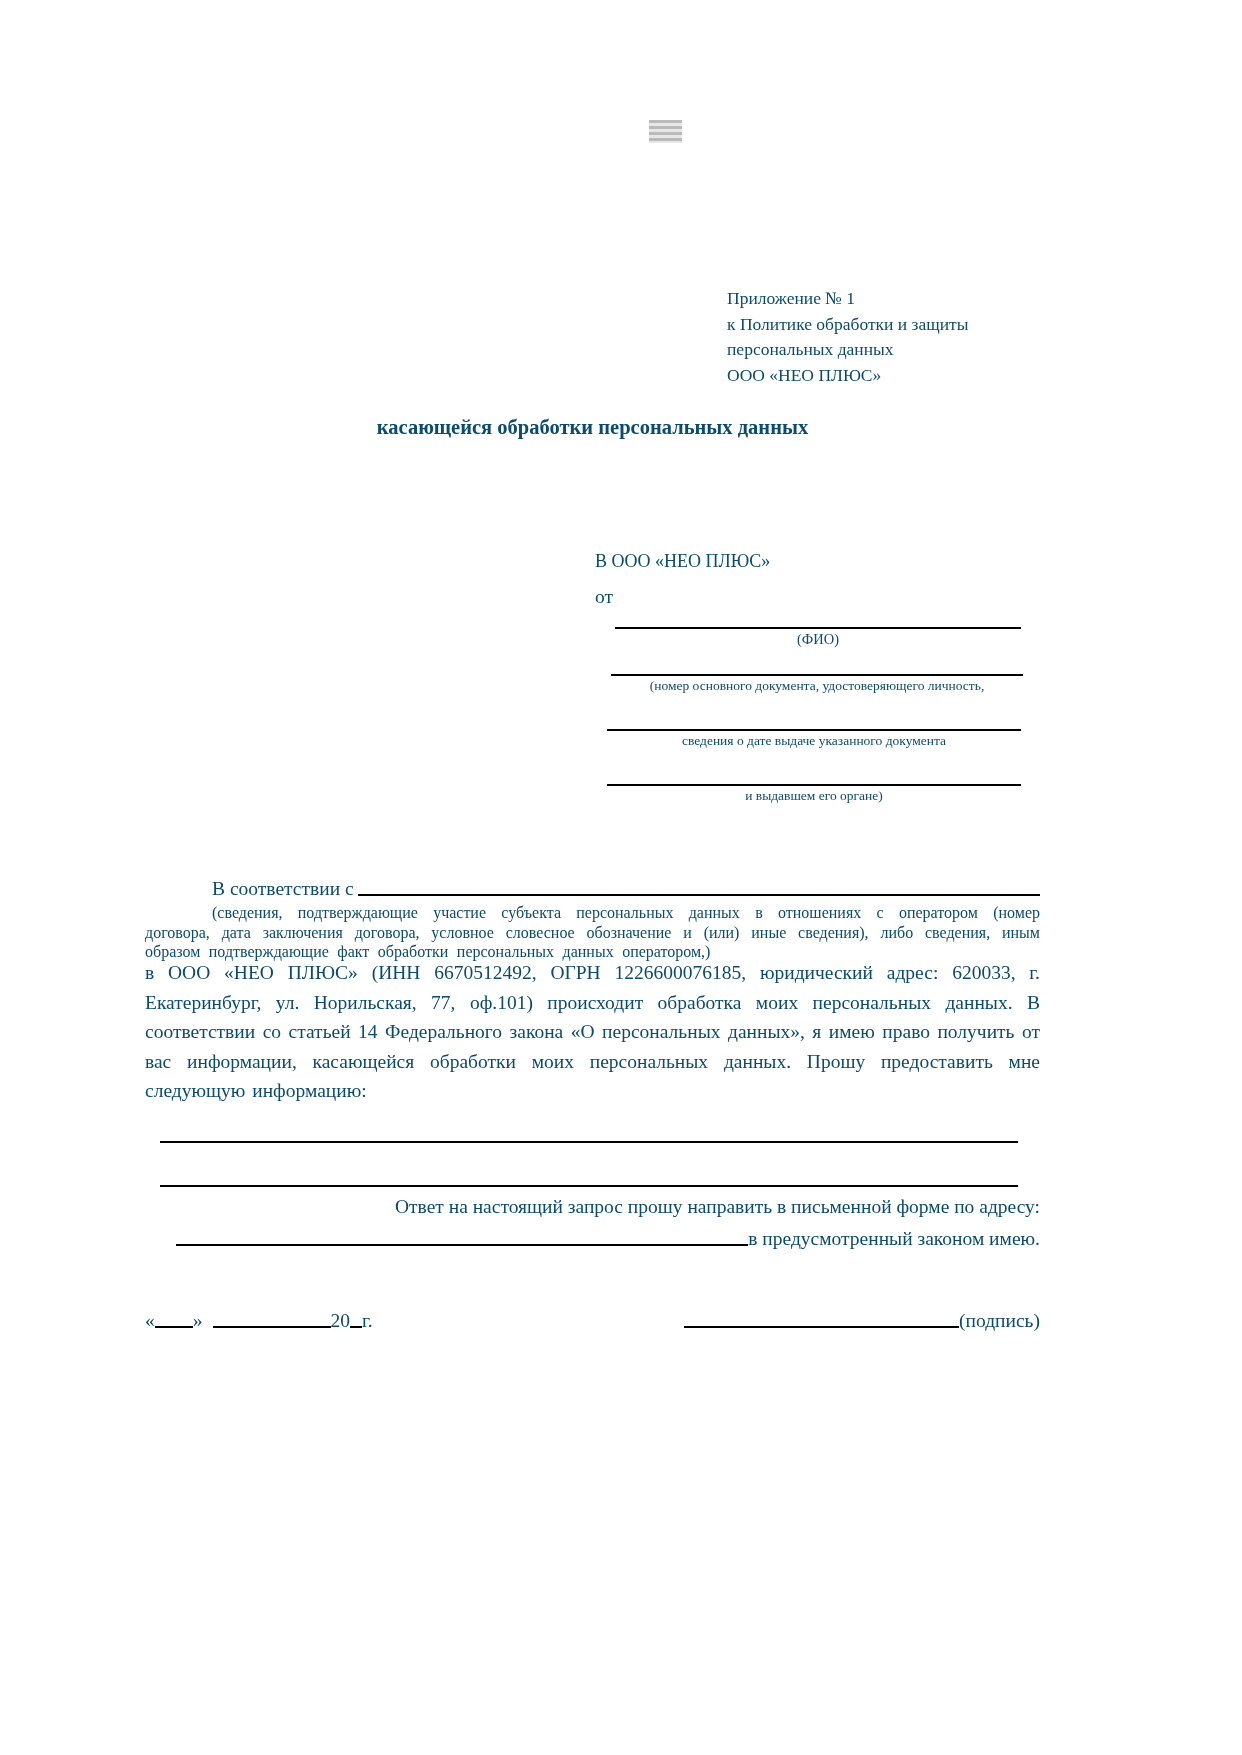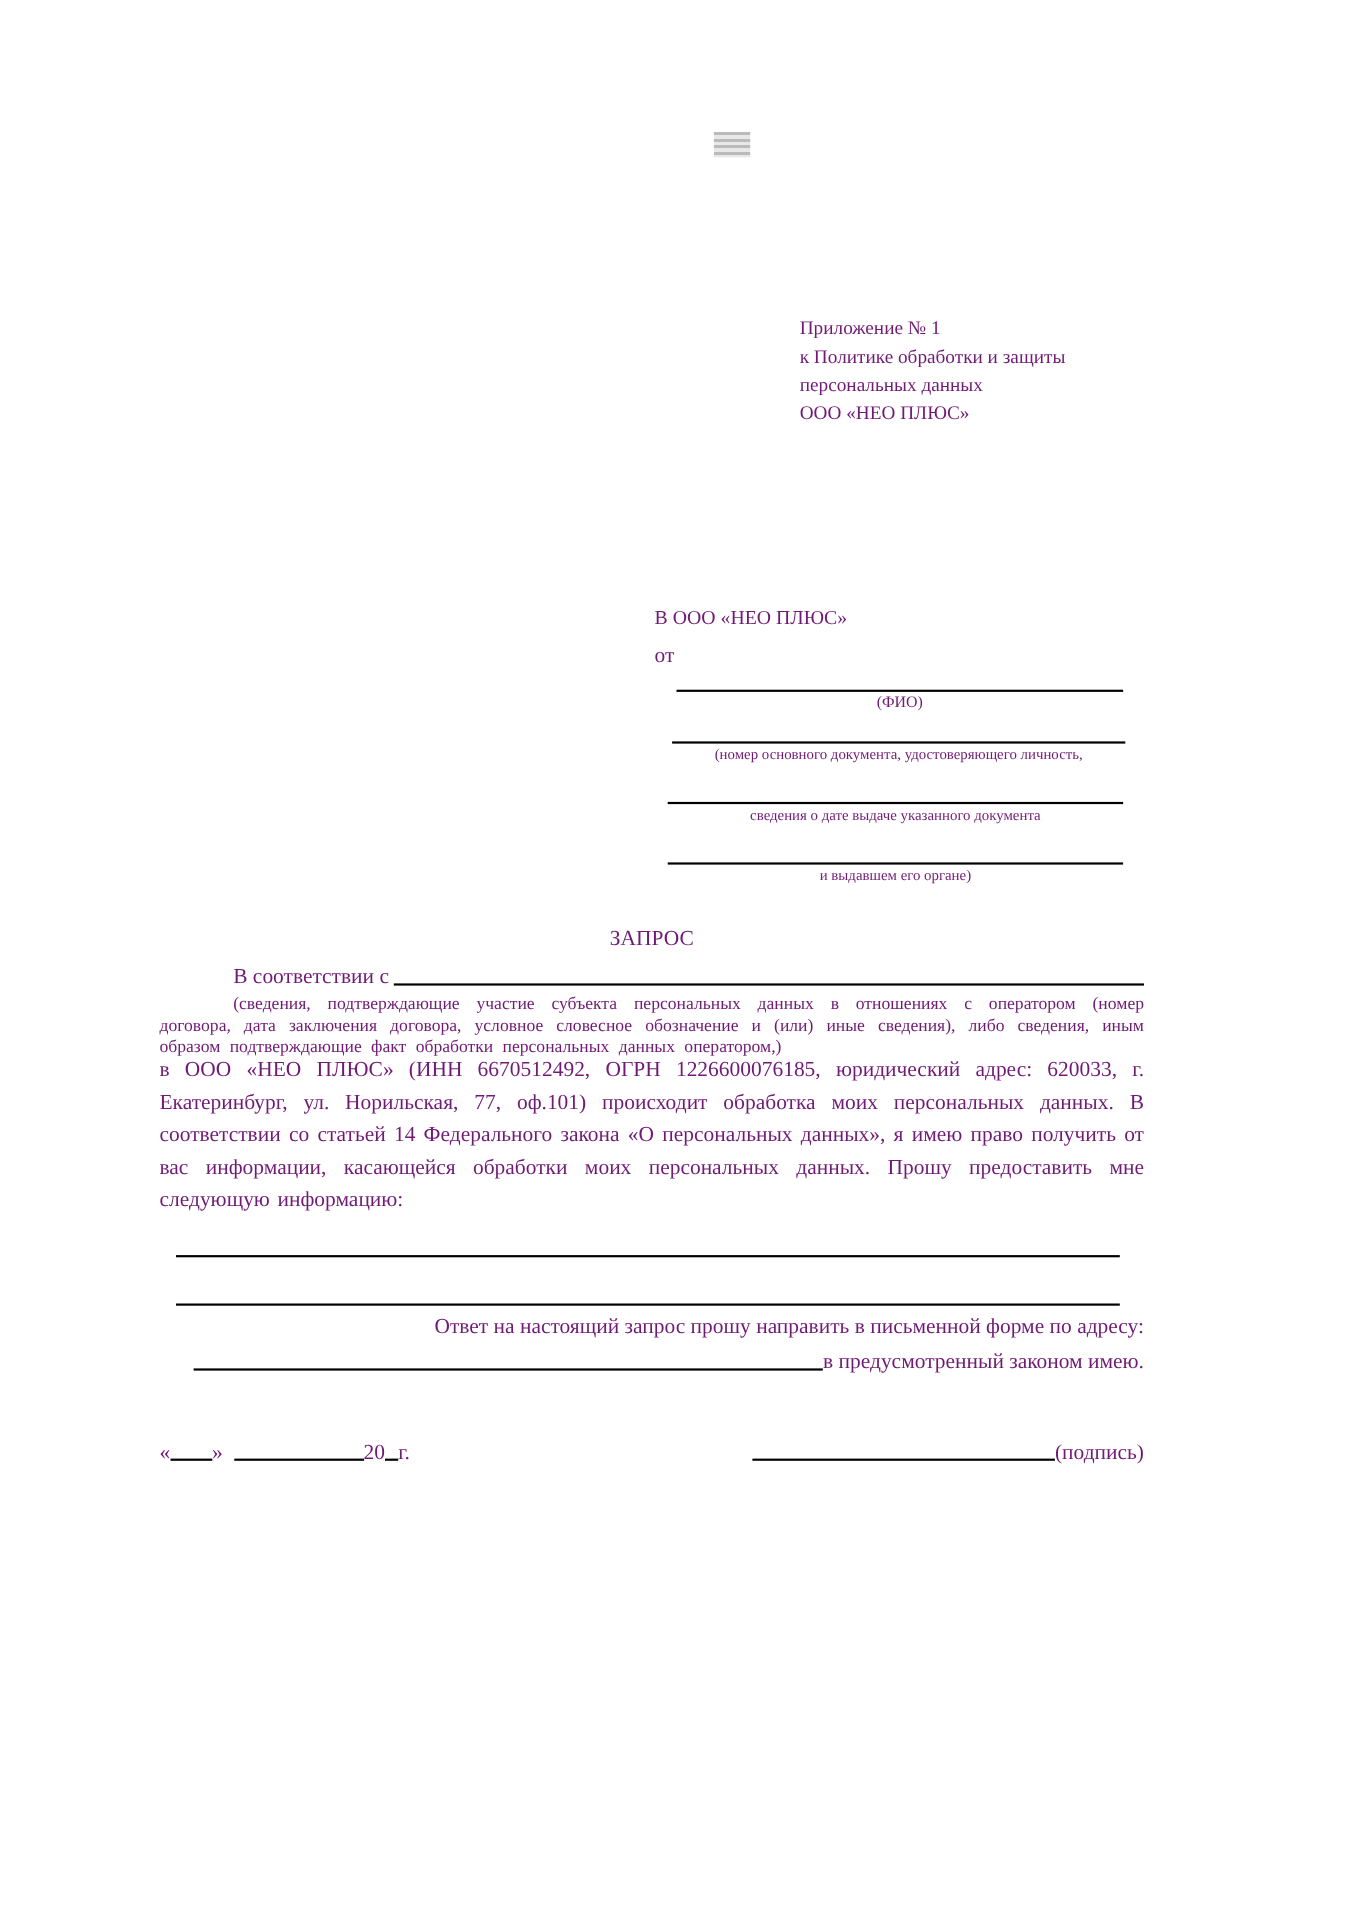--- a/index.html
+++ b/index.html
@@ -6,21 +6,21 @@
     margin: 0;
     padding: 0;
     background: #ffffff;
   }
   .page {
     position: relative;
     width: 1242px;
     height: 1755px;
     background: #ffffff;
     font-family: "Liberation Serif", "DejaVu Serif", serif;
-    color: #701a75;
+    color: #0c4a6e;
     overflow: hidden;
   }
   
   .logo {
     position: absolute;
     left: 649px;
     top: 120px;
     width: 33px;
     height: 23px;
     background: repeating-linear-gradient(
@@ -191,20 +191,21 @@
   <div class="logo"></div>
 
   <div class="appendix">
     <div>Приложение № 1</div>
     <div>к Политике обработки и защиты</div>
     <div>персональных данных</div>
     <div>ООО «НЕО ПЛЮС»</div>
   </div>
 
   <div class="title">
+    <div>касающейся обработки персональных данных</div>
   </div>
 
   <div class="addressee-to">В ООО «НЕО ПЛЮС»</div>
   <div class="addressee-from">от</div>
 
   <div class="field f1">
     <div class="field-rule"></div>
     <div class="field-caption cap-fio">(ФИО)</div>
   </div>
 
@@ -216,21 +217,20 @@
   <div class="field f3">
     <div class="field-rule"></div>
     <div class="field-caption cap-small">сведения о дате выдаче указанного документа</div>
   </div>
 
   <div class="field f4">
     <div class="field-rule"></div>
     <div class="field-caption cap-small">и выдавшем его органе)</div>
   </div>
 
-  <div class="zapros">ЗАПРОС</div>
 
   <div class="intro-row">
     <span class="intro-label">В соответствии с</span>
     <span class="grow-rule"></span>
   </div>
 
   <div class="footnote">(сведения, подтверждающие участие субъекта персональных данных в отношениях с оператором (номер договора, дата заключения договора, условное словесное обозначение и (или) иные сведения), либо сведения, иным образом подтверждающие факт обработки персональных данных оператором,)</div>
 
   <div class="body-par">в ООО «НЕО ПЛЮС» (ИНН 6670512492, ОГРН 1226600076185, юридический адрес: 620033, г. Екатеринбург, ул. Норильская, 77, оф.101) происходит обработка моих персональных данных. В соответствии со статьей 14 Федерального закона «О персональных данных», я имею право получить от вас информации, касающейся обработки моих персональных данных. Прошу предоставить мне следующую информацию:</div>
 

